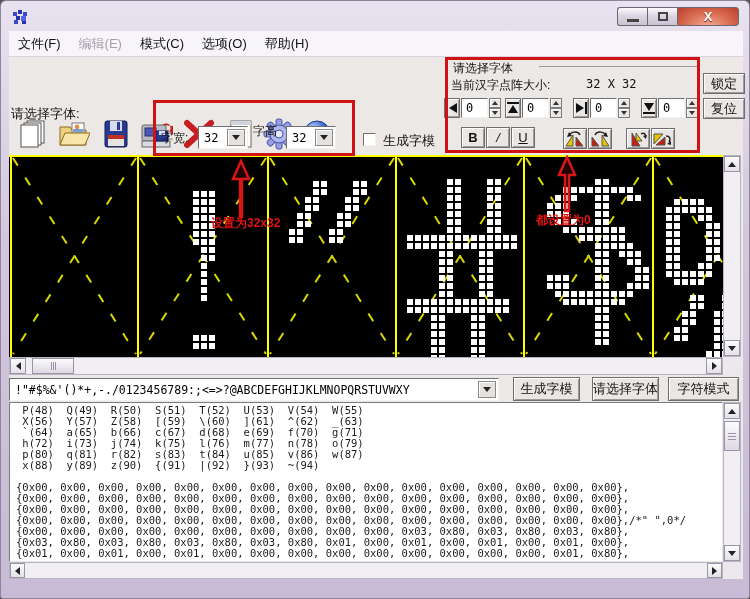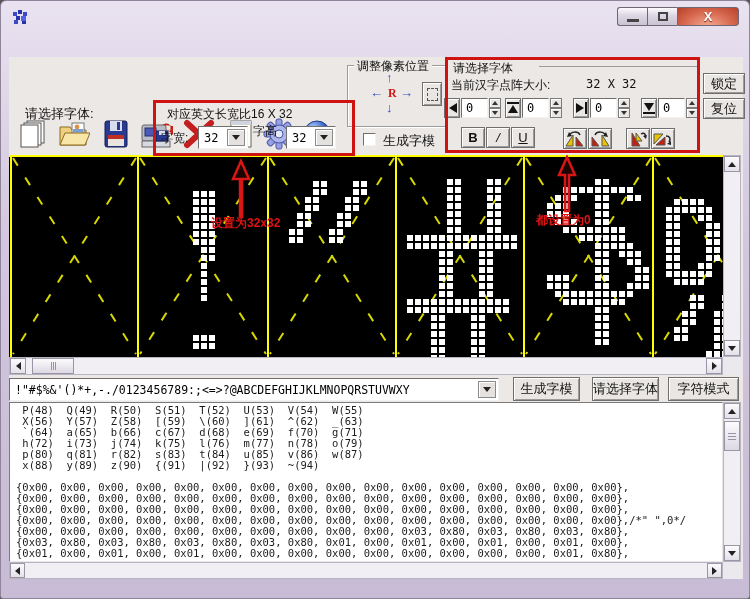--- a/index.html
+++ b/index.html
@@ -86,20 +86,27 @@
         </div>
       <div class="capbtn">
           <div class="glyph-max"></div>
         </div>
       <div class="capbtn close">
           <span class="glyph-x">X</span>
         </div>
     </div>
   </div>
 
+  <div class="menubar">
+    <span class="menu-item">文件(F)</span>
+    <span class="menu-item disabled">编辑(E)</span>
+    <span class="menu-item">模式(C)</span>
+    <span class="menu-item">选项(O)</span>
+    <span class="menu-item">帮助(H)</span>
+  </div>
 
   <div class="client">
 
     <div class="tool" style="left:6px">
       <svg width="30" height="30" viewBox="0 0 30 30">
         <rect x="9" y="2" width="17" height="22" fill="#fff" stroke="#555"></rect>
           <rect x="6" y="4" width="17" height="22" fill="#fff" stroke="#555"></rect>
         <rect x="3" y="6" width="17" height="22" fill="#fff" stroke="#555"></rect>
       </svg>
     </div>
@@ -164,35 +171,23 @@
             <radialGradient id="hg" cx="35%" cy="30%">
               <stop offset="0%" stop-color="#bcd4f8"></stop>
               <stop offset="100%" stop-color="#2858c8"></stop>
             </radialGradient>
           </defs>
         <circle cx="15" cy="15" r="13" fill="url(#hg)" stroke="#1a3a88"></circle>
         <text x="15" y="21" text-anchor="middle" font-size="17" font-weight="bold" fill="#fff" font-family="Liberation Serif,serif">?</text>
       </svg>
     </div>
 
-    <div class="abs groupbox" style="left:338px;top:8px;width:100px;height:62px">
-      <span class="grouplabel">调整像素位置</span>
-      <span class="abs" style="left:38px;top:4px;color:#2848cc;font-weight:bold;font-size:13px">↑</span>
-      <span class="abs" style="left:22px;top:19px;color:#2848cc;font-weight:bold;font-size:13px">←</span>
-      <span class="abs" style="left:40px;top:20px;color:#cc1818;font-weight:bold;font-size:12px;font-family:'Liberation Serif',serif">R</span>
-      <span class="abs" style="left:52px;top:19px;color:#2848cc;font-weight:bold;font-size:13px">→</span>
-      <span class="abs" style="left:38px;top:34px;color:#2848cc;font-weight:bold;font-size:13px">↓</span>
-      <div class="abs btn3d" style="left:74px;top:16px;width:20px;height:24px">
-        <div style="width:11px;height:13px;border:1px dashed #555"></div>
-      </div>
-    </div>
-
-    <div class="abs lbl" style="left:16px;top:48px;font-size:13px">请选择字体:</div>
-
-    <div class="abs lbl" style="left:158px;top:49px">对应英文长宽比16 X 32</div>
+
+    <div class="abs lbl" style="left:2px;top:48px;font-size:13px">请选择字体:</div>
+
     <div class="abs lbl" style="left:152px;top:73px">字宽:</div>
     <div class="abs sunken" style="left:189px;top:69px;width:50px;height:23px">
       <span class="abs mono" style="left:5px;top:4px;font-size:12px">32</span>
       <div class="combo-arrow">
           <div class="tri-dn"></div>
         </div>
     </div>
     <div class="abs lbl" style="left:244px;top:66px">字高</div>
     <div class="abs sunken" style="left:277px;top:69px;width:50px;height:23px">
       <span class="abs mono" style="left:5px;top:4px;font-size:12px">32</span>

